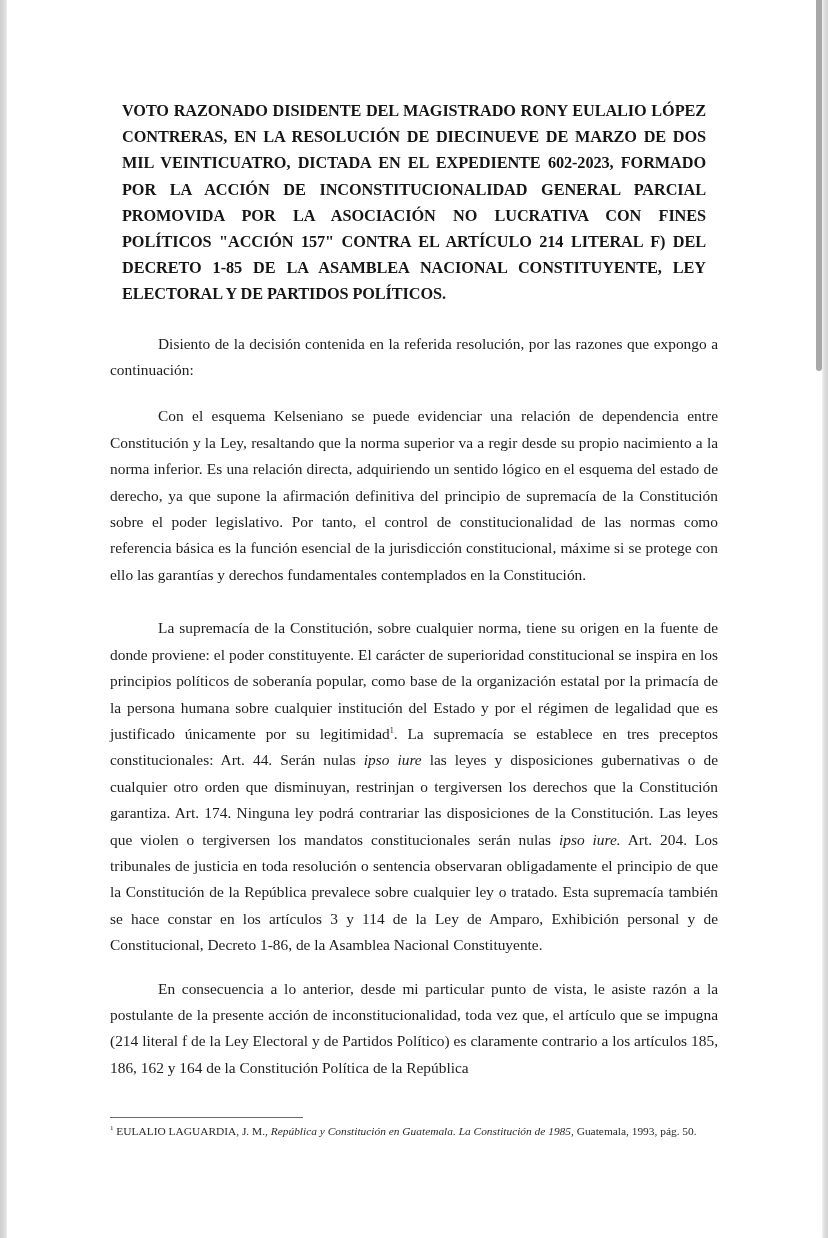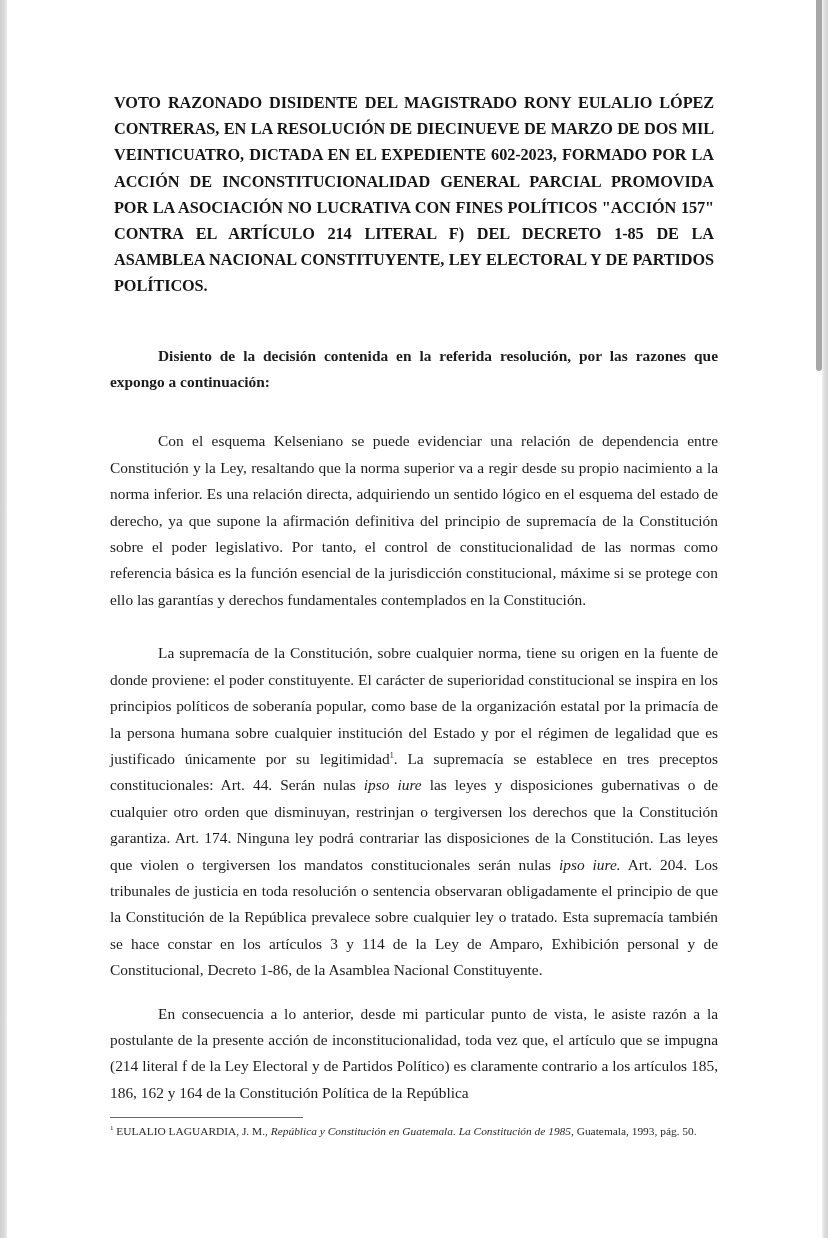--- a/index.html
+++ b/index.html
@@ -25,28 +25,28 @@
     position: absolute; left: 816px; top: 0; width: 6px; height: 377px;
     background: #a8a8a8; border-radius: 0 0 3px 3px;
   }
   .page {
     position: absolute; left: 110px; top: 86px; width: 608px;
   }
   .title {
     font-weight: bold; font-size: 16.3px; line-height: 26.2px;
     text-align: justify; text-align-last: left;
     letter-spacing: -0.1px; color: #151515;
-    margin: 4px;
+    margin: 12px;
   }
   .para {
     font-size: 15.4px; line-height: 26.4px; text-align: justify;
     text-indent: 48px; margin: 0; color: #1c1c1c;
   }
-  .p-intro { margin-top: 43px; font-weight: bold; }
-  .p-kelsen { margin-top: 33px; }
+  .p-intro { margin-top: 23px; }
+  .p-kelsen { margin-top: 20px; }
   .p-suprem { margin-top: 27px; }
   .p-conse { margin-top: 17px; }
   .para i { font-style: italic; }
   sup.fnref { font-size: 8px; vertical-align: super; line-height: 0; }
   .fn-rule {
     position: absolute; left: 110px; top: 1117px; width: 193px; height: 1px;
     background: #6a6a6a;
   }
   .footnote {
     position: absolute; left: 110px; top: 1124px; width: 608px;

